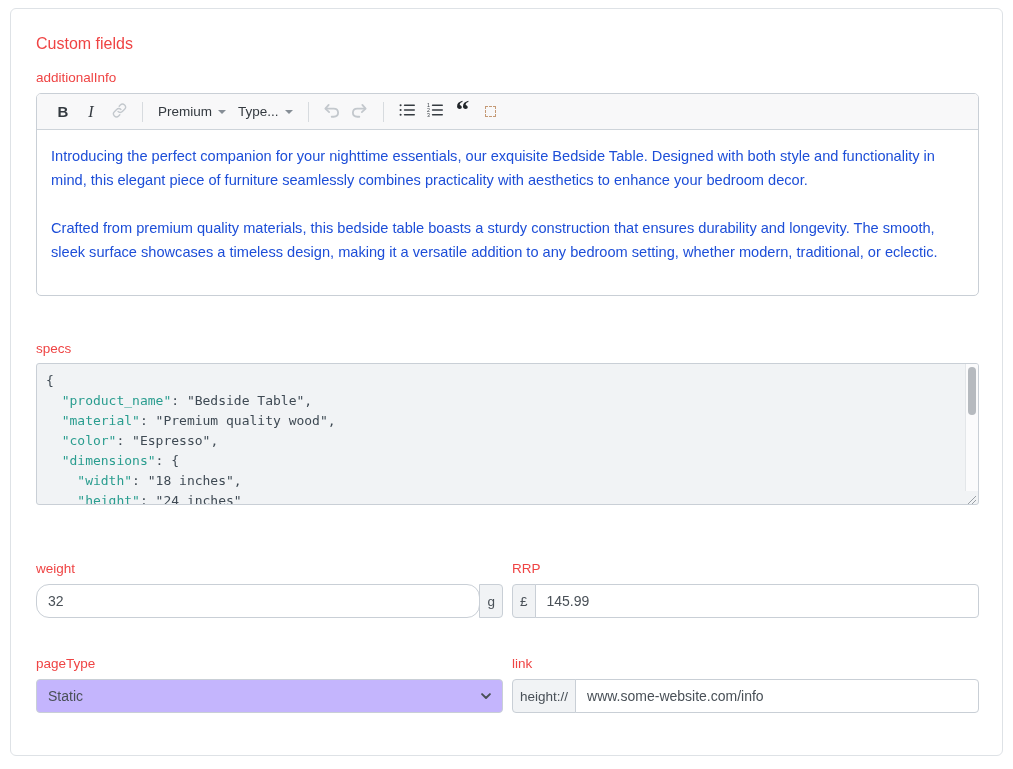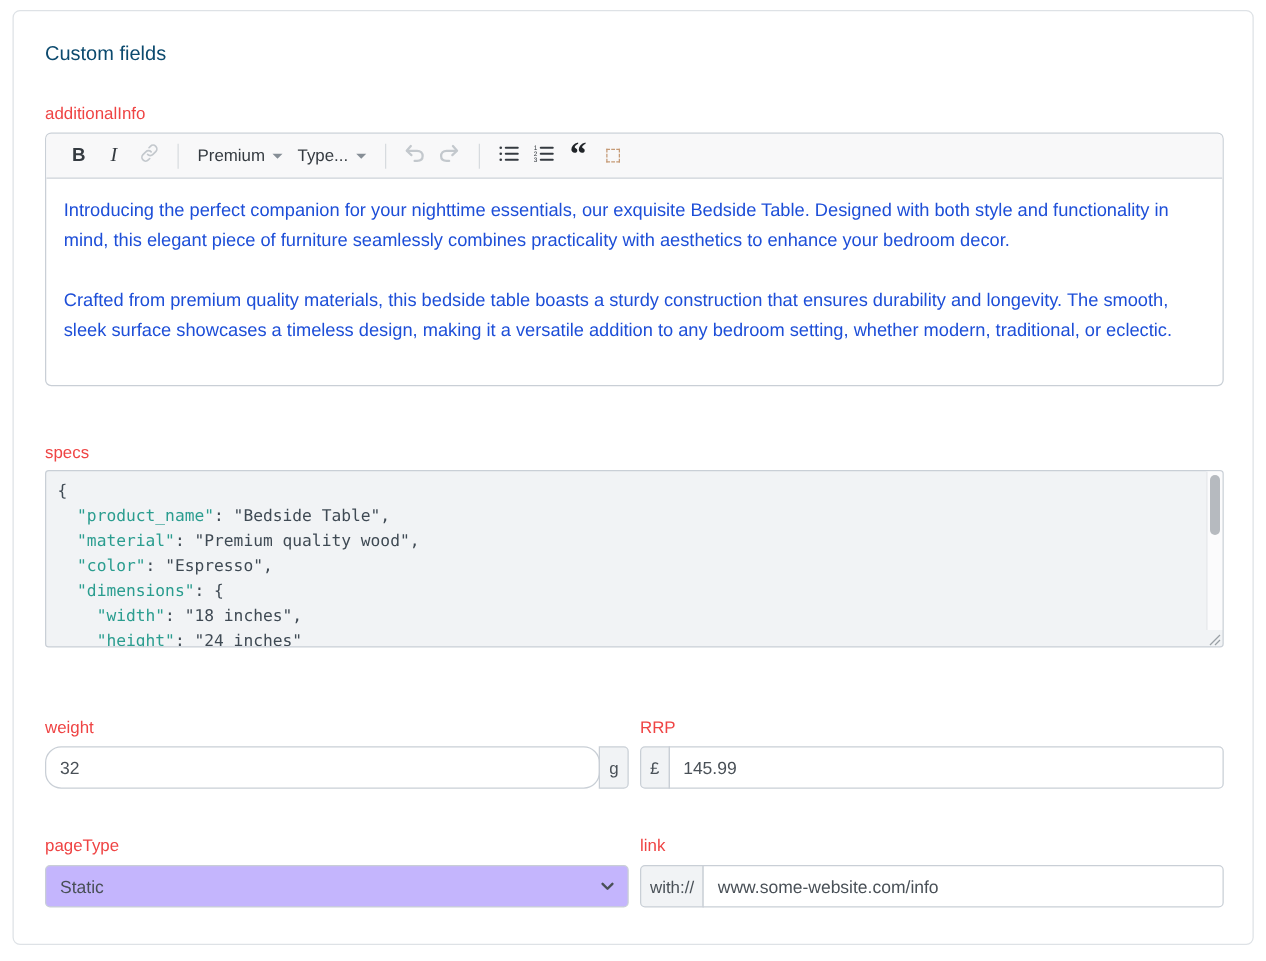--- a/index.html
+++ b/index.html
@@ -4,21 +4,21 @@
 <style>
   * { margin:0; padding:0; box-sizing:border-box; }
   html,body { width:1013px; height:769px; background:#ffffff; font-family:"Liberation Sans", sans-serif; overflow:hidden; }
 
   .card {
     position:absolute; left:10px; top:8px; width:993px; height:748px;
     background:#ffffff; border:1px solid #dee2e6; border-radius:6px;
     padding:26px 32px 24px 25px;
   }
 
-  .section-title { font-size:16px; font-weight:500; color:#0c4a6e; margin-bottom:30px; }
+  .section-title { font-size:16px; font-weight:500; color:#ef4444; margin-bottom:17px; }
 
   .field-label { display:block; font-size:13.5px; color:#ef4444; margin-bottom:8px; }
 
   
   .editor {
     width:943px; border:1px solid #c9cfd6; border-radius:5px; background:#fff;
     margin-bottom:45px; overflow:hidden;
   }
   .editor-toolbar {
     height:36px; background:#f8f8f9; border-bottom:1px solid #ced4da;
@@ -226,19 +226,19 @@
         <span class="select-chevron">
           <svg width="14" height="14" viewBox="0 0 16 16" fill="none" stroke="#495057" stroke-width="2.2" stroke-linecap="round" stroke-linejoin="round">
             <path d="M3.5 5.8 L8 10.3 L12.5 5.8"></path>
           </svg>
         </span>
       </div>
     </div>
     <div class="col">
       <label class="field-label">link</label>
       <div class="input-group">
-        <span class="addon addon-left">with://</span>
+        <span class="addon addon-left">height://</span>
         <input class="text-input input-flat-left" type="text" value="www.some-website.com/info" style="">
       </div>
     </div>
   </div>
 
 </div>
 
 </body></html>

